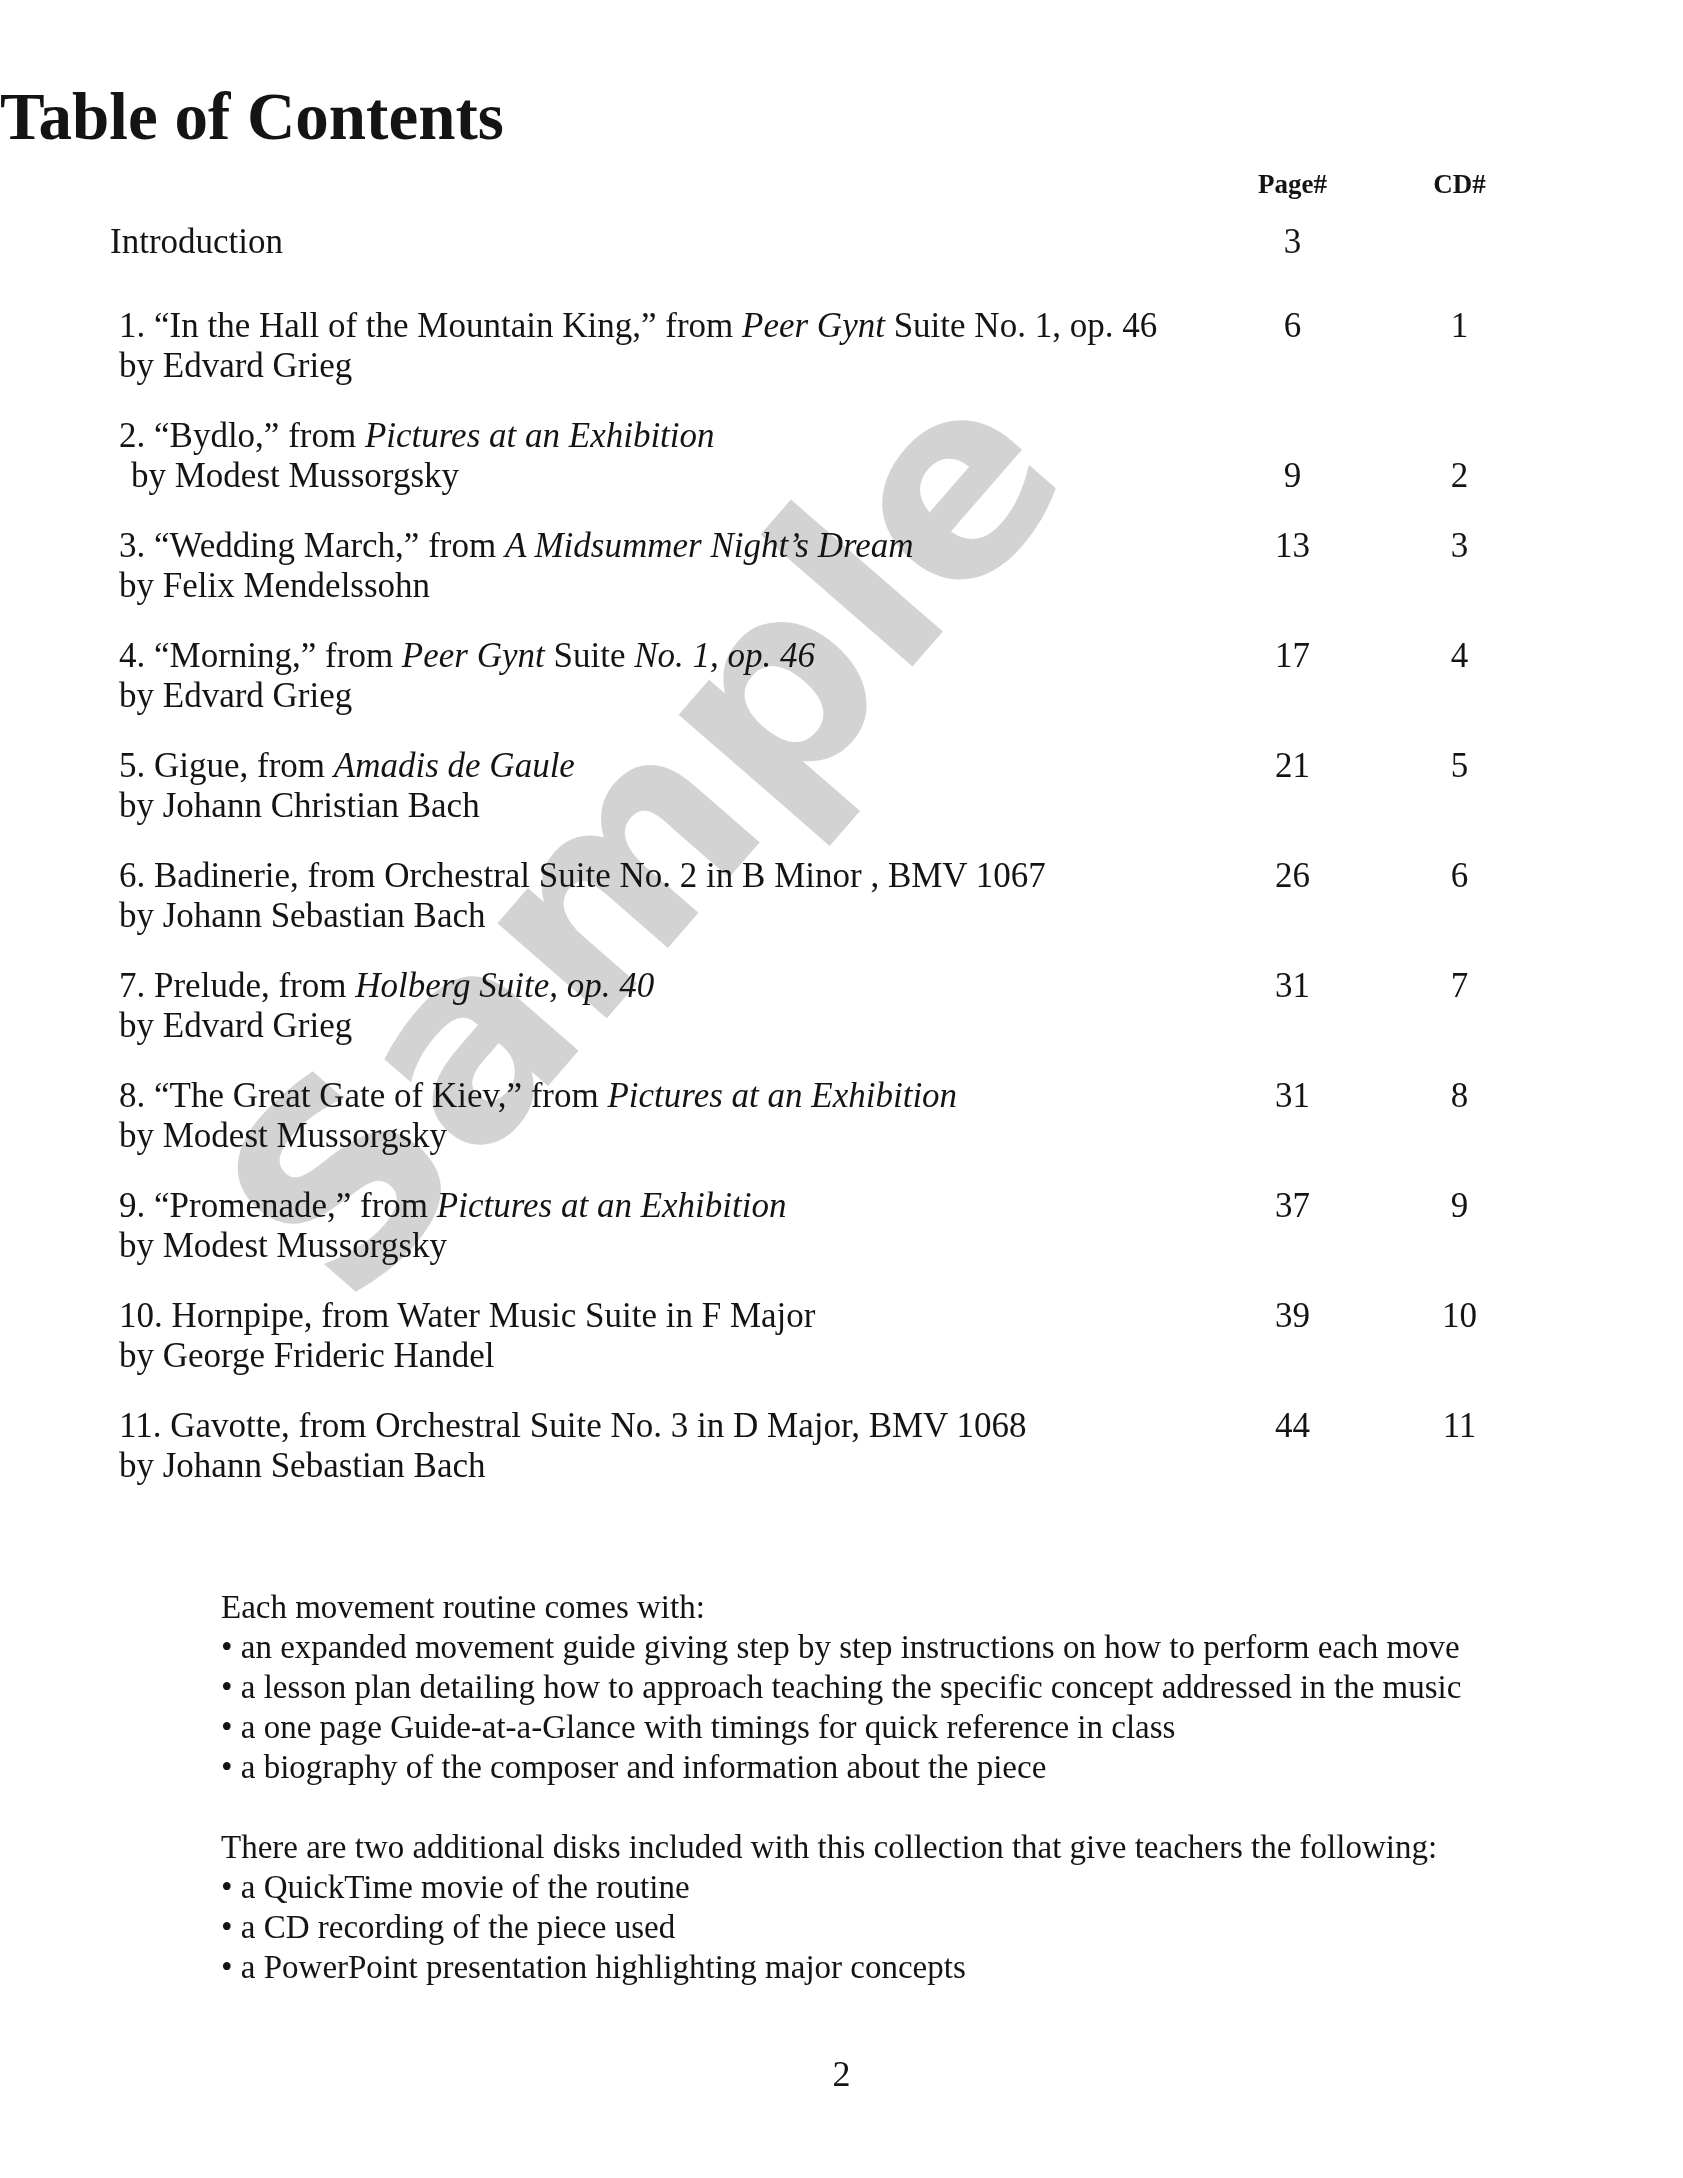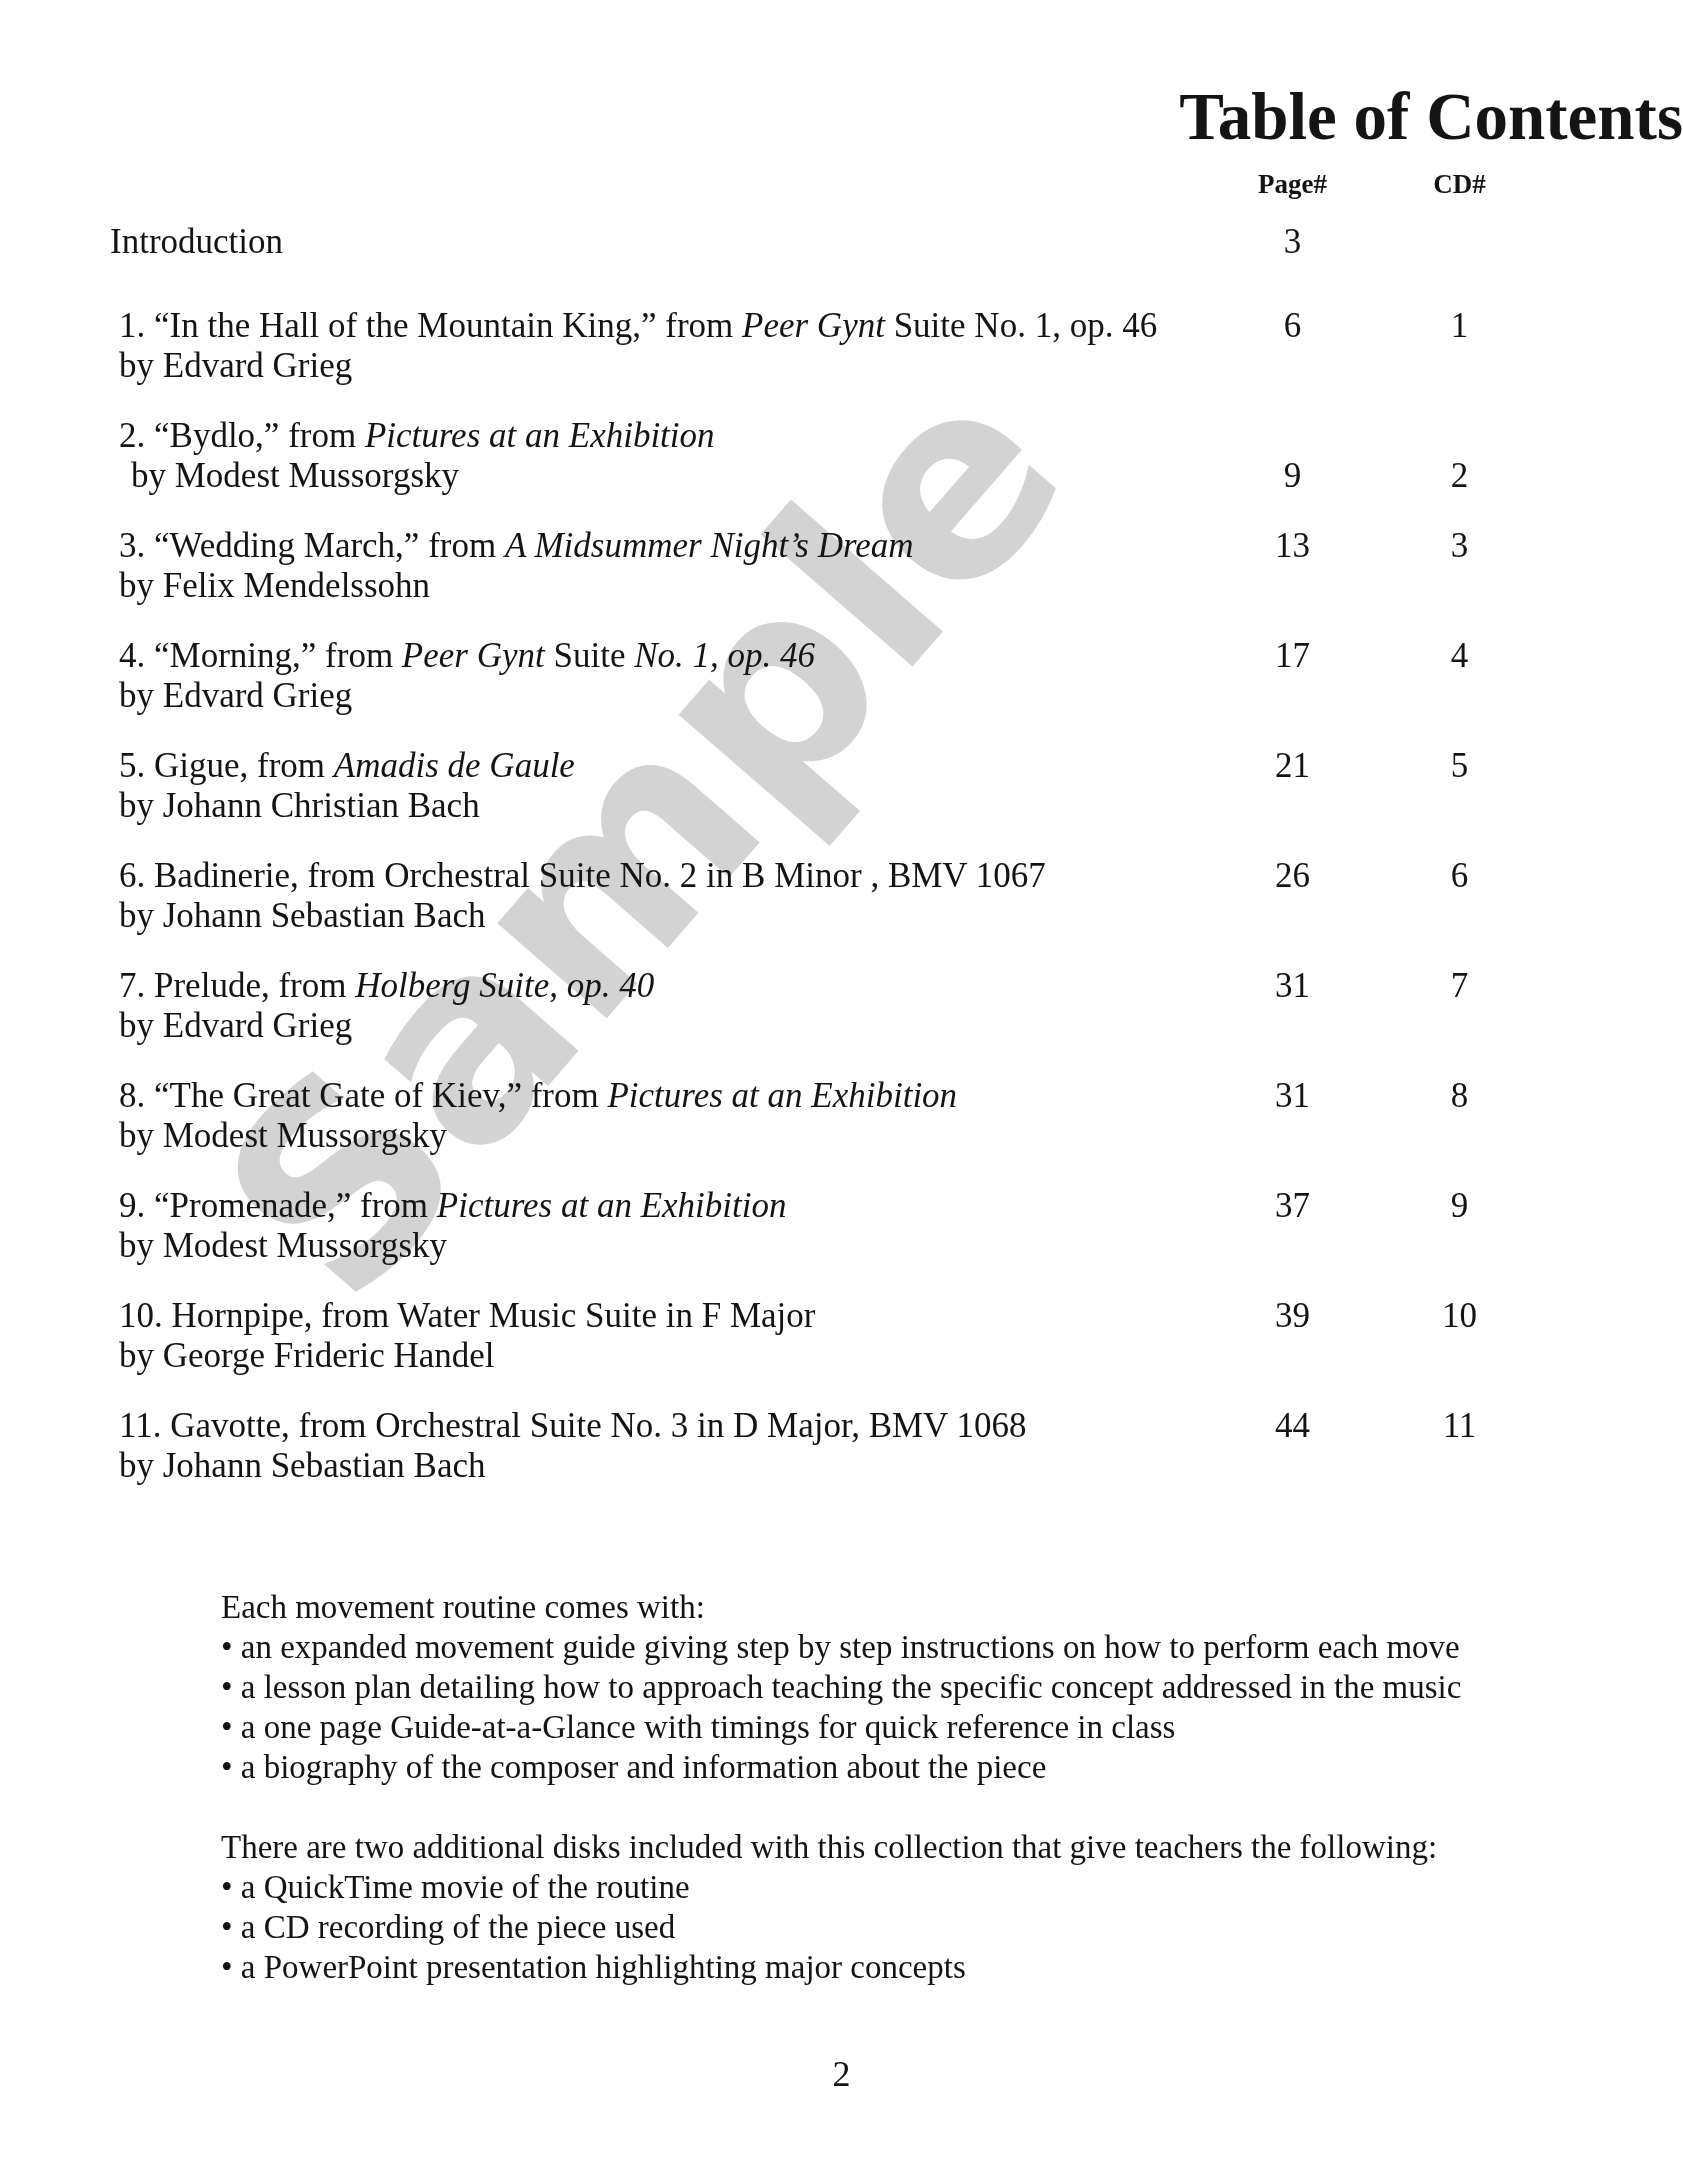--- a/index.html
+++ b/index.html
@@ -11,21 +11,21 @@
   .watermark {
     position:absolute; left:0px; top:698px; width:1287px; height:277px;
     line-height:277px; text-align:center;
     font-family:"DejaVu Sans", sans-serif; font-weight:bold; font-size:265px;
     transform:rotate(-49deg); transform-origin:center center;
     z-index:0; user-select:none; white-space:nowrap;
   }
   .content { position:relative; z-index:1; }
   .title {
     margin:0; padding-top:75px; font-size:67px; line-height:83px;
-    font-weight:700; text-align:right; letter-spacing:0px;
+    font-weight:700; text-align:left; letter-spacing:0px;
   }
   .header-row {
     position:relative; height:40px; margin-top:6px;
     font-weight:700; font-size:27px; line-height:40px;
   }
   .col-page-label { position:absolute; left:1233px; width:119px; text-align:center; }
   .col-cd-label   { position:absolute; left:1390px; width:139px; text-align:center; }
   .intro-row {
     position:relative; margin-top:18px; padding-left:110px;
     font-size:35px; line-height:40px;

